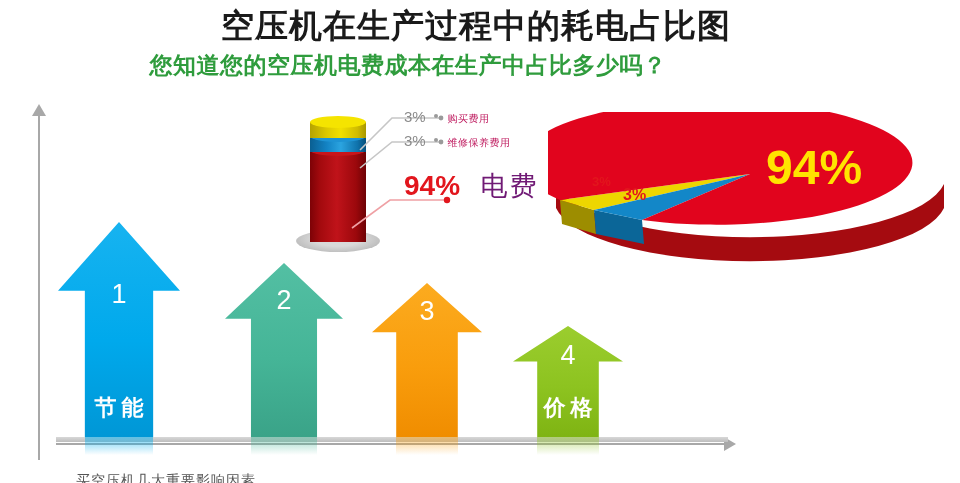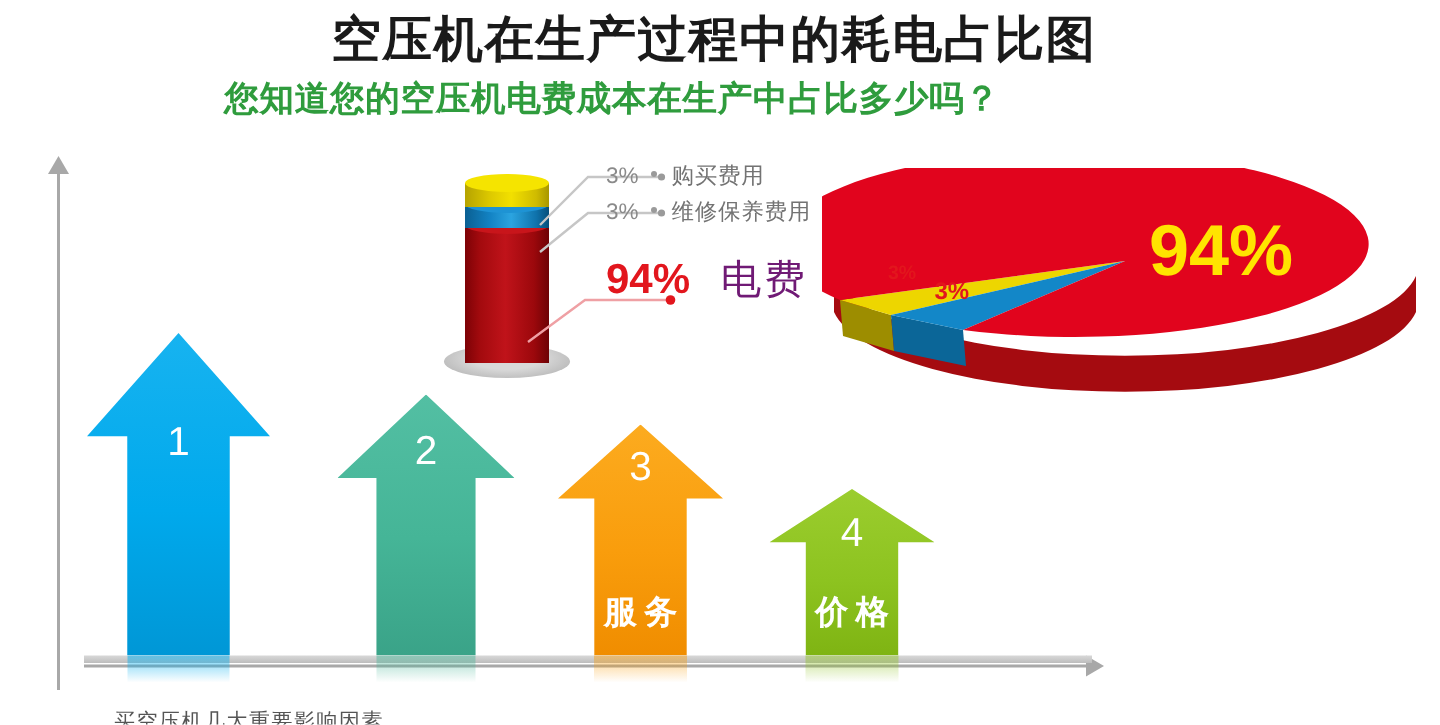--- a/index.html
+++ b/index.html
@@ -99,21 +99,21 @@
     background:linear-gradient(90deg,#b5a300 0%,#ddc900 30%,#f2e000 55%,#cfbb00 85%,#a89700 100%);
   }
   .cyl-yellow-top{
     position:absolute;left:14px;top:-2px;width:56px;height:12px;border-radius:50%;
     background:#f5e400;
   }
 
   
   .callout{position:absolute;white-space:nowrap;}
   .pct-gray{font-size:15px;color:#8a8a8a;}
-  .txt-gray{font-size:15px;color:#737373;letter-spacing:0.5px;}
+  .txt-gray{font-size:10px;color:#be185d;letter-spacing:0.5px;}
   .dot-gray{
     display:inline-block;width:4px;height:4px;border-radius:50%;
     background:#9a9a9a;vertical-align:middle;margin:0 5px 3px 4px;
   }
   .pct-red{font-size:28px;color:#e2161d;font-weight:bold;}
   .txt-red{font-size:27px;color:#701a75;font-weight:normal;letter-spacing:2px;}
 
   
   .pie-wrap{position:absolute;left:548px;top:112px;width:404px;height:150px;}
 </style>
@@ -128,33 +128,33 @@
   <div class="axis-v"></div>
   <div class="axis-v-head"></div>
   <div class="axis-h"></div>
   <div class="axis-h-head"></div>
   <div class="baseline"></div>
   <div class="xlabel">买空压机几大重要影响因素</div>
 
   <div class="arrow" style="left:58px;top:222px;width:122px;height:215px;">
     <div class="shape" style="background:linear-gradient(180deg,#17b3f0 0%,#00a9ec 55%,#0097d6 100%);"></div>
     <div class="num" style="top:57px;">1</div>
+    <div class="lbl">节能</div>
     <div class="refl" style="background:linear-gradient(180deg,rgba(0,174,239,.55),rgba(0,174,239,0));"></div>
   </div>
 
   <div class="arrow" style="left:225px;top:263px;width:118px;height:174px;">
     <div class="shape" style="background:linear-gradient(180deg,#53bfa3 0%,#45b597 55%,#3aa388 100%);"></div>
     <div class="num" style="top:22px;">2</div>
     <div class="refl" style="background:linear-gradient(180deg,rgba(68,181,150,.5),rgba(68,181,150,0));"></div>
   </div>
 
   <div class="arrow" style="left:372px;top:283px;width:110px;height:154px;">
     <div class="shape" style="background:linear-gradient(180deg,#fcab1f 0%,#f99d0c 55%,#f08d00 100%);"></div>
     <div class="num" style="top:13px;">3</div>
-    <div class="lbl">服务</div>
     <div class="refl" style="background:linear-gradient(180deg,rgba(249,157,12,.5),rgba(249,157,12,0));"></div>
   </div>
 
   <div class="arrow" style="left:513px;top:326px;width:110px;height:111px;">
     <div class="shape" style="background:linear-gradient(180deg,#9bcd2e 0%,#8dc320 55%,#7fb413 100%);"></div>
     <div class="num" style="top:14px;">4</div>
     <div class="lbl">价格</div>
     <div class="refl" style="background:linear-gradient(180deg,rgba(141,195,32,.5),rgba(141,195,32,0));"></div>
   </div>
 

